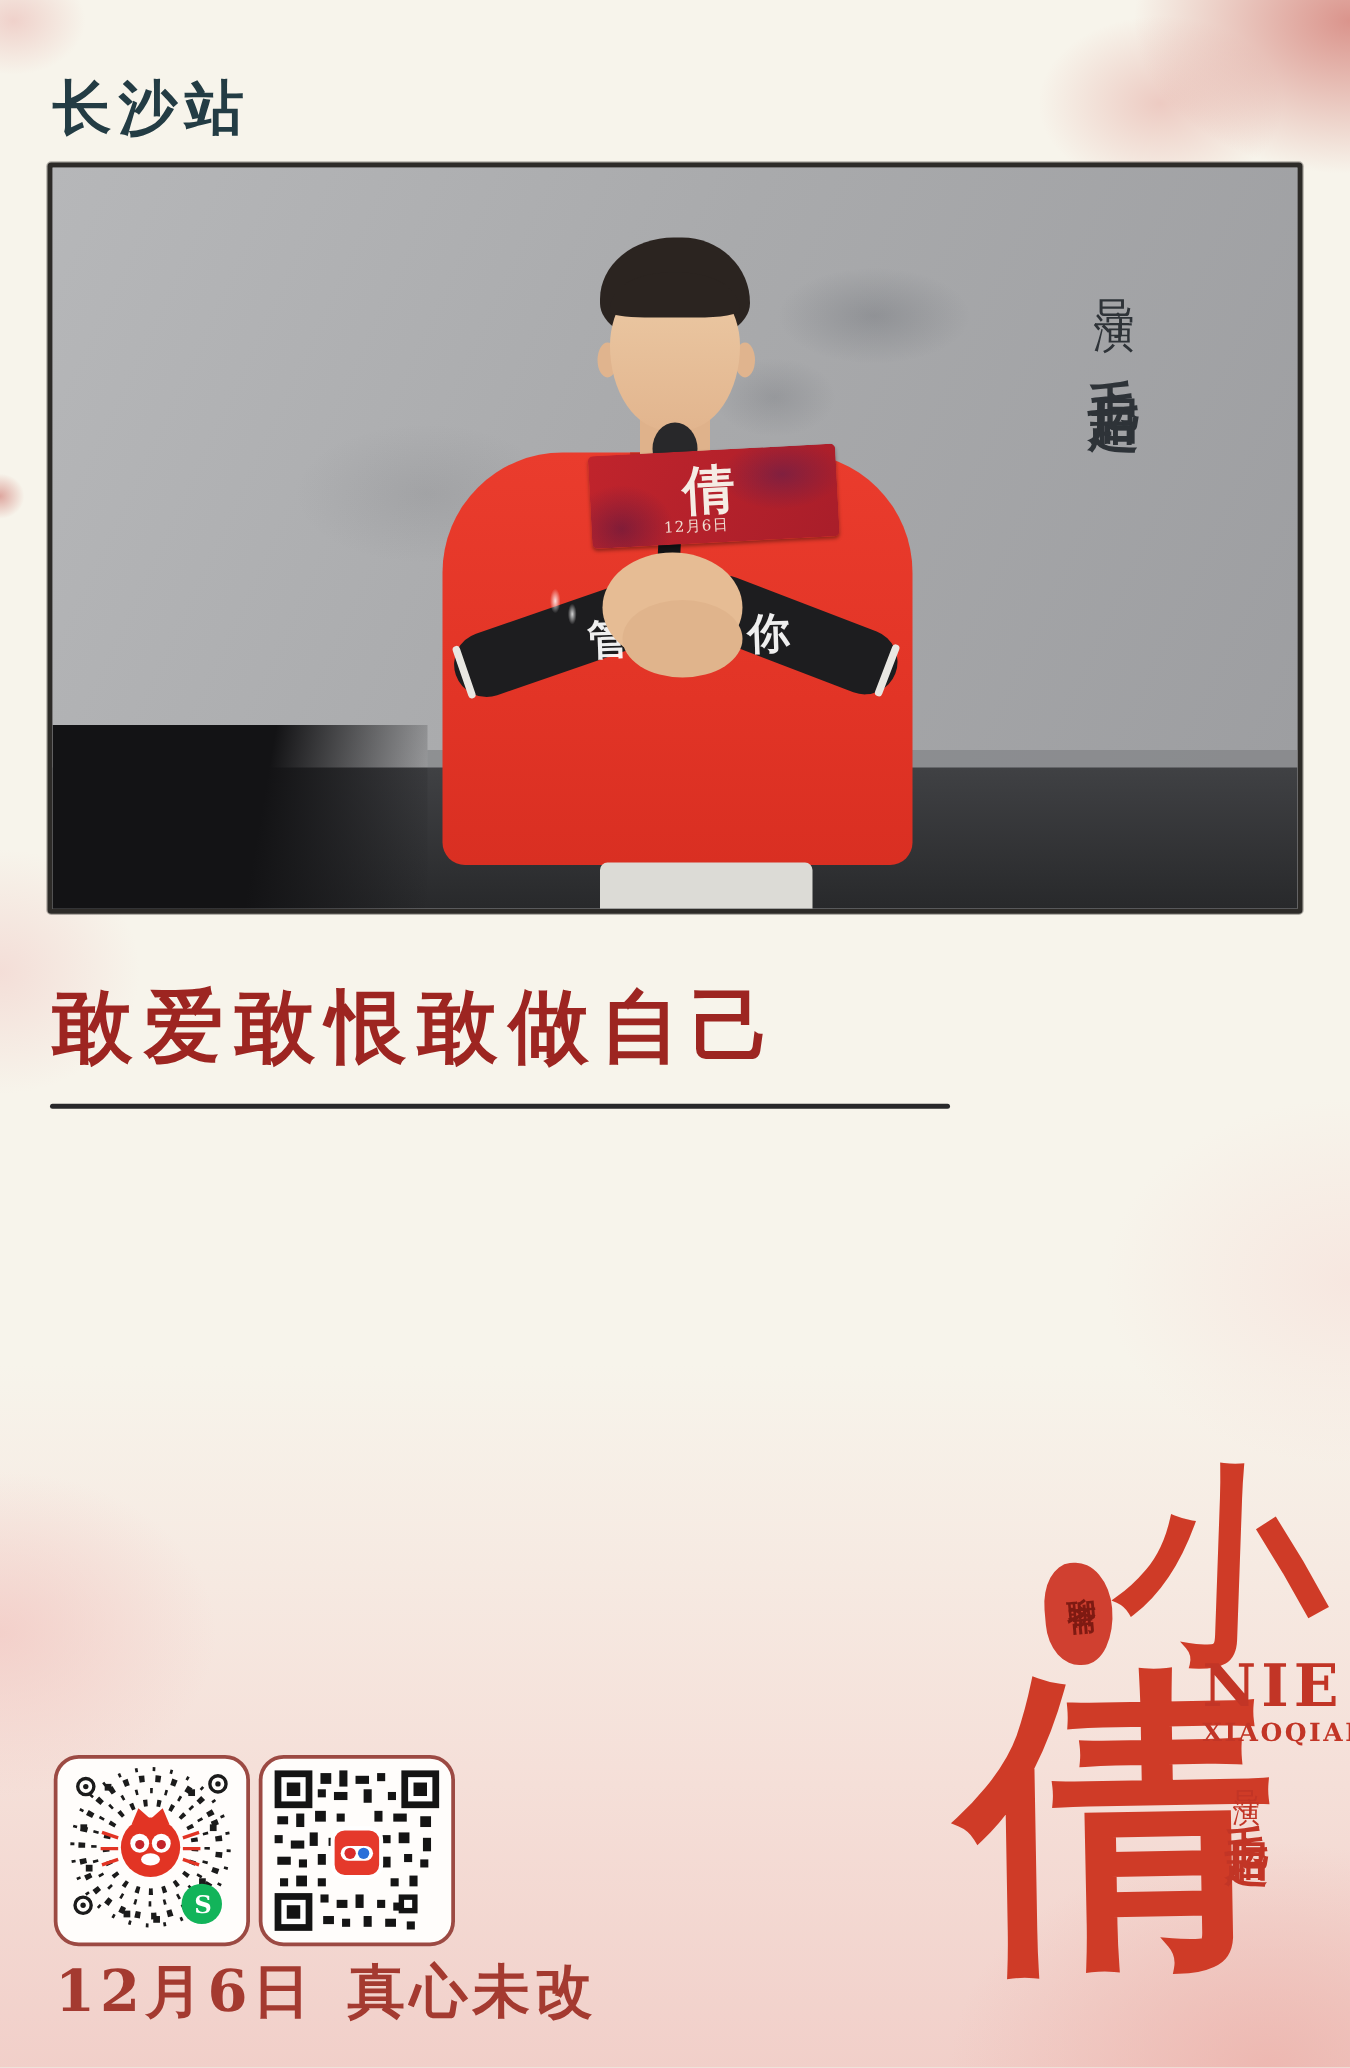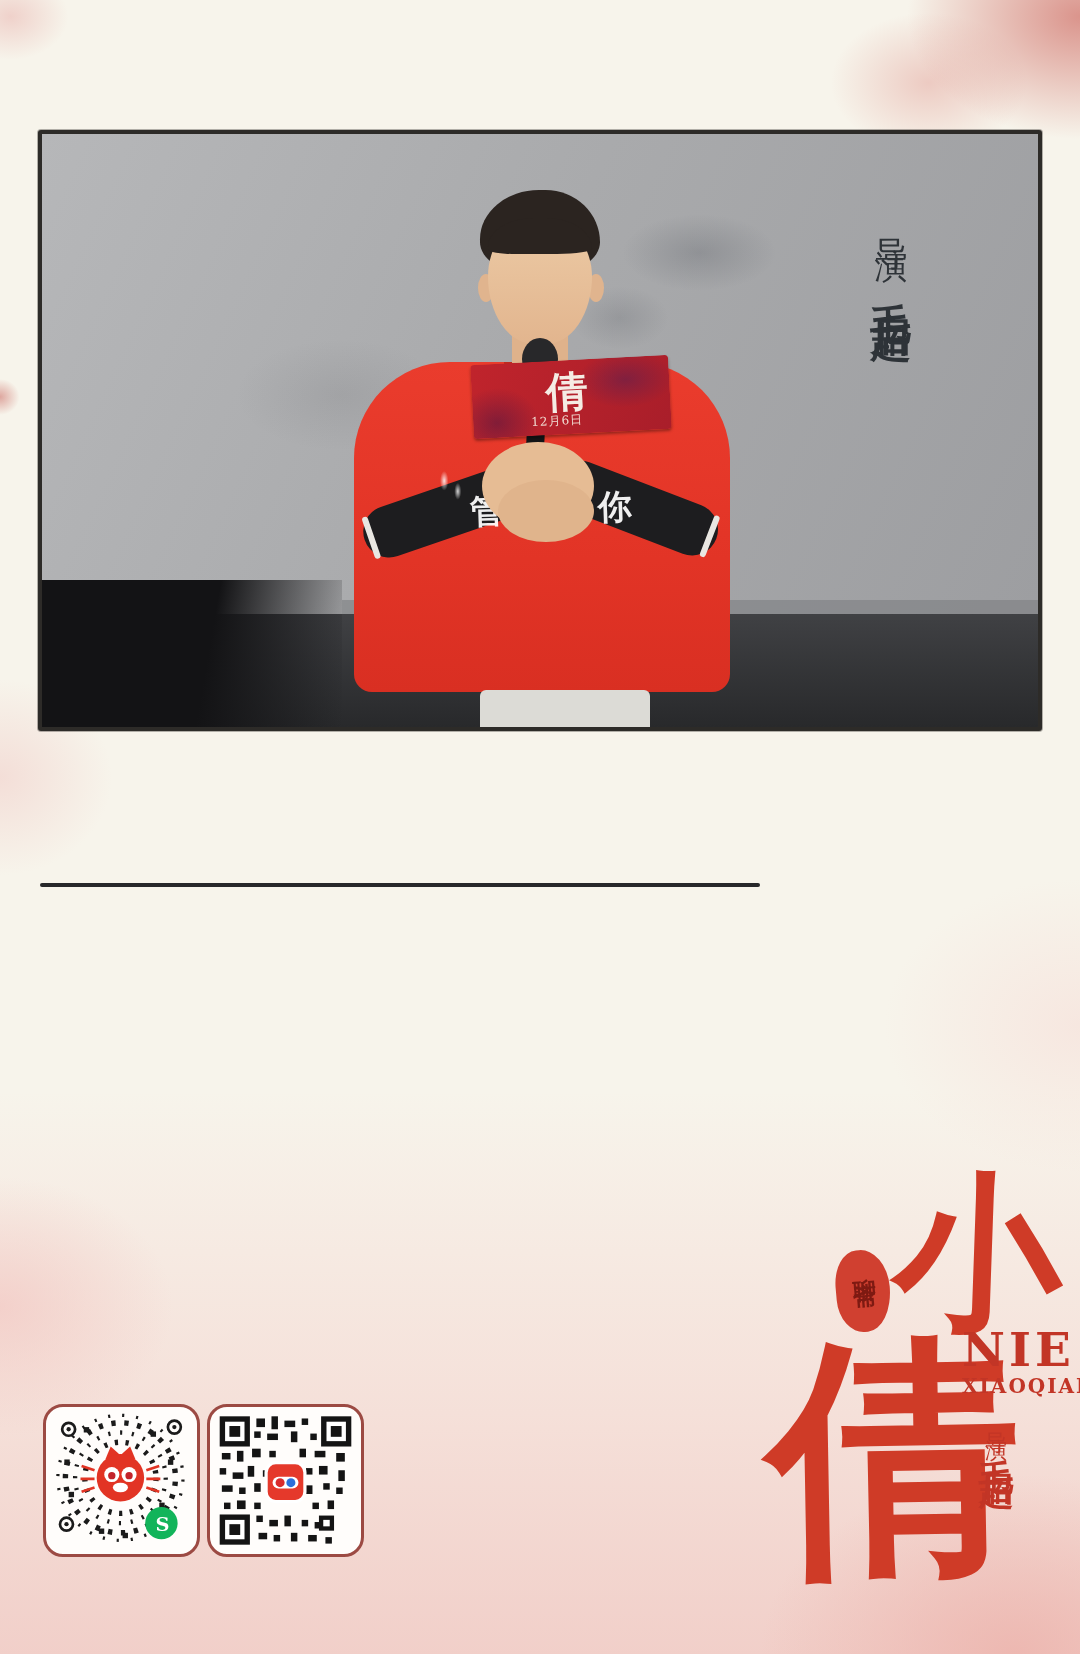--- a/index.html
+++ b/index.html
@@ -109,20 +109,21 @@
   
   .date-line{position:absolute; left:44px; top:1563px; font-size:46px; font-weight:bold;
     color:#a43a30; letter-spacing:4px; white-space:nowrap;}
   .date-line .slogan{margin-left:26px;}
 </style>
 </head>
 <body>
 
 <div class="poster">
 
+  <div class="station">长沙站</div>
 
   <div class="photo-frame">
     <div class="photo-bg"></div>
     <div class="screen-smudge"></div>
     <div class="stage-strip"></div>
     <div class="stage-dark"></div>
     <div class="stage-left"></div>
 
     <div class="torso"></div>
     <div class="collar"></div>
@@ -150,20 +151,21 @@
     </div>
     <div class="hand1"></div>
     <div class="hand2"></div>
 
     <div class="photo-credit">
       <span class="role">导演</span>
       <span class="name">毛启超</span>
     </div>
   </div>
 
+  <div class="headline">敢爱敢恨敢做自己</div>
   <div class="headline-rule"></div>
 
   <div class="logo-char c2">倩</div>
   <div class="logo-char c1">小</div>
   <div class="seal">
     <div class="seal-text">聊斋</div>
   </div>
   <div class="latin-title">NIE</div>
   <div class="latin-sub">XIAOQIAN</div>
   <div class="logo-credit">
@@ -283,14 +285,17 @@
         <rect x="96" y="96" width="14" height="14"></rect>
       </g>
       <rect x="100" y="100" width="6" height="6" fill="#fff"></rect>
       <rect x="47" y="47" width="36" height="36" rx="9" fill="#e5392b" stroke="#fff" stroke-width="3"></rect>
       <rect x="53" y="60" width="24" height="11" rx="5.5" fill="#fff"></rect>
       <circle cx="60" cy="65.5" r="4.2" fill="#d92b2b"></circle>
       <circle cx="70" cy="65.5" r="4.2" fill="#2b6fd9"></circle>
     </svg>
   </div>
 
+  <div class="date-line">
+    <span>12月6日</span><span class="slogan">真心未改</span>
+  </div>
 
 </div>
 
 </body></html>

